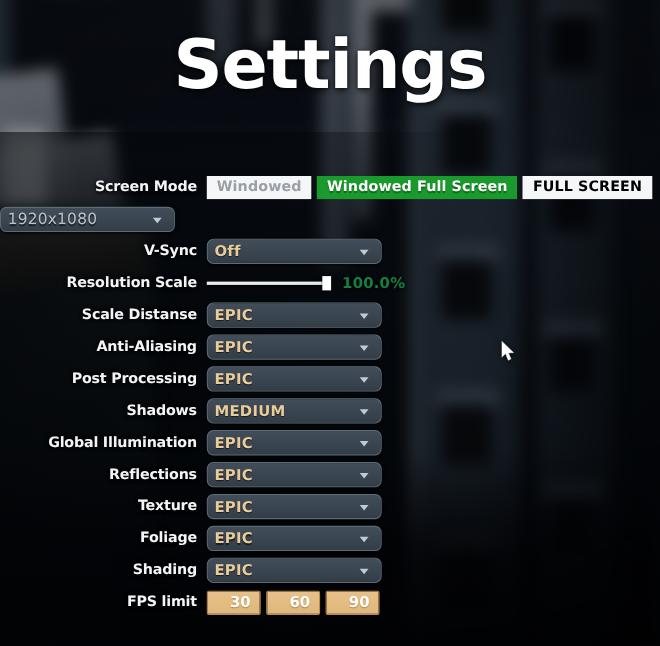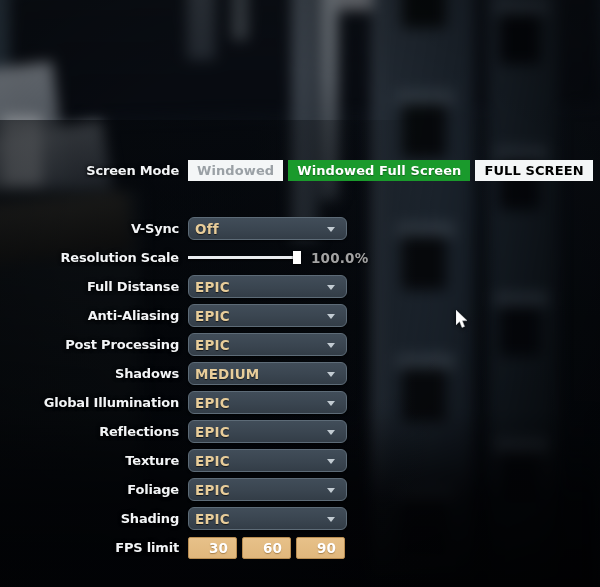--- a/index.html
+++ b/index.html
@@ -287,21 +287,21 @@
     right: -1px;
     width: 8px;
     height: 13px;
     background: #ffffff;
     box-shadow: 0 1px 2px rgba(0,0,0,.8);
   }
   .slider-value {
     margin-left: 11px;
     font-size: 13.5px;
     font-weight: bold;
-    color: #a3a3a3;
+    color: #15803d;
     letter-spacing: .2px;
     text-shadow: 0 1px 3px rgba(0,0,0,.9);
   }
 
   
   .fps-group { display: flex; align-items: center; gap: 5px; }
   .fps-btn {
     width: 49px;
     height: 22px;
     box-sizing: border-box;
@@ -372,35 +372,42 @@
 
       <div class="shape s-left-small2"></div>
       <div class="shape s-left-dark"></div>
       <div class="shape s-left-floor"></div>
       <div class="shape s-bottom-dark"></div>
     </div>
     <div class="vignette"></div>
     <div class="ui-scrim"></div>
   </div>
 
+  <div class="title">Settings</div>
 
   <div class="rows">
 
     <div class="row">
       <div class="row-label">Screen Mode</div>
       <div class="row-control">
         <div class="seg-group">
           <div class="seg-btn">Windowed</div>
           <div class="seg-btn selected">Windowed Full Screen</div>
           <div class="seg-btn dim">FULL SCREEN</div>
         </div>
       </div>
     </div>
 
     <div class="row">
+      <div class="row-control">
+        <div class="dropdown muted">
+          <span class="dd-value">1920x1080</span>
+          <span class="dd-arrow"></span>
+        </div>
+      </div>
     </div>
 
     <div class="row">
       <div class="row-label">V-Sync</div>
       <div class="row-control">
         <div class="dropdown">
           <span class="dd-value">Off</span>
           <span class="dd-arrow"></span>
         </div>
       </div>
@@ -413,21 +420,21 @@
           <div class="slider">
             <div class="slider-track"></div>
             <div class="slider-handle"></div>
           </div>
           <span class="slider-value">100.0%</span>
         </div>
       </div>
     </div>
 
     <div class="row">
-      <div class="row-label">Full Distanse</div>
+      <div class="row-label">Scale Distanse</div>
       <div class="row-control">
         <div class="dropdown">
           <span class="dd-value">EPIC</span>
           <span class="dd-arrow"></span>
         </div>
       </div>
     </div>
 
     <div class="row">
       <div class="row-label">Anti-Aliasing</div>

